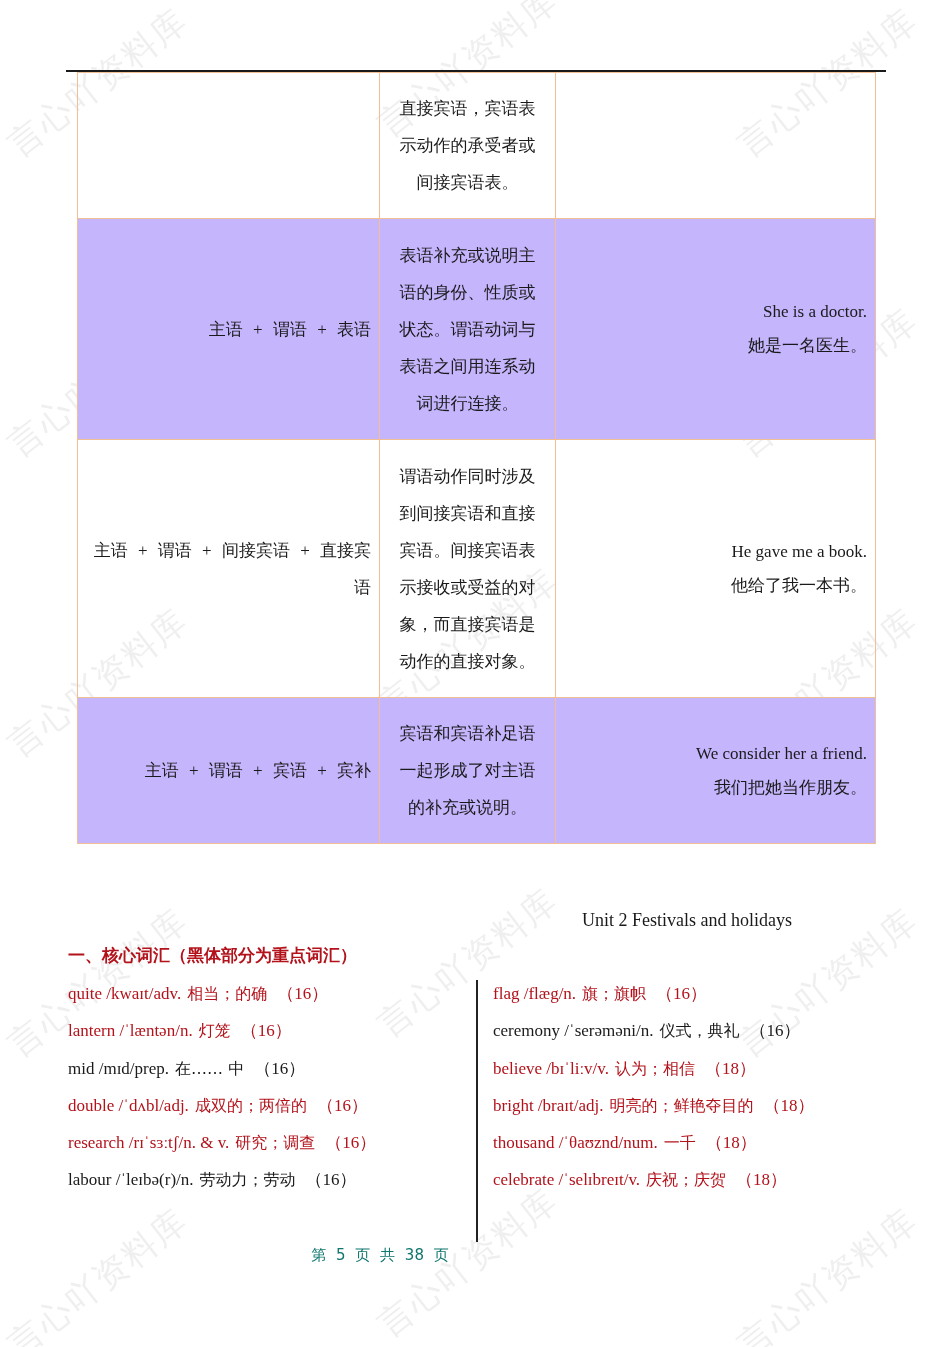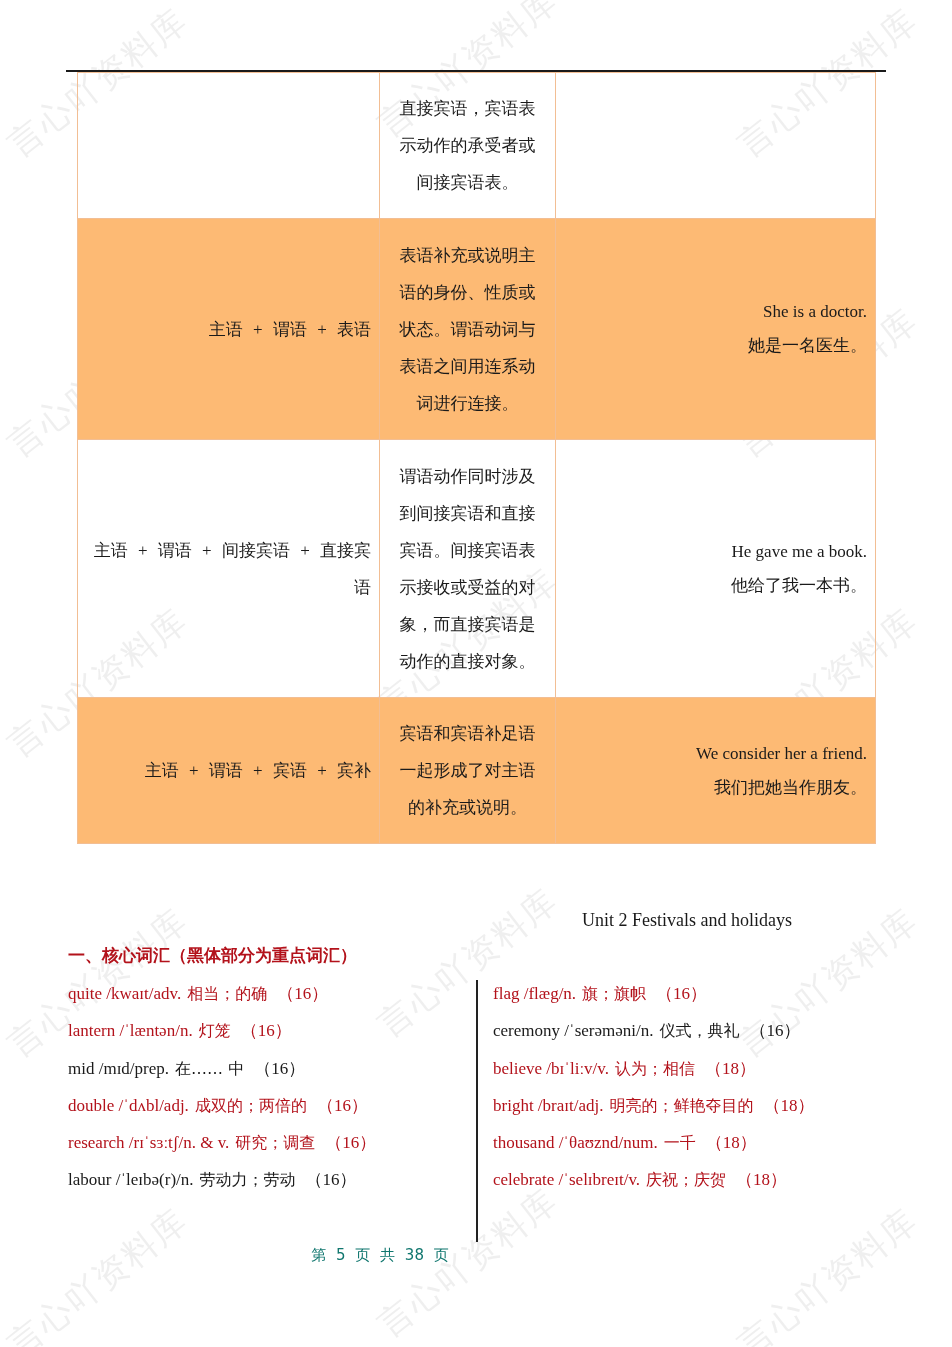--- a/index.html
+++ b/index.html
@@ -45,21 +45,21 @@
       border: 1.5px solid #F2BE94;
       text-align: right;
       vertical-align: middle;
       font-size: 17px;
       line-height: 37px;
       padding: 0 8px;
     }
     table.grammar col.c1 { width: 302px; }
     table.grammar col.c2 { width: 176px; }
     table.grammar col.c3 { width: 320px; }
-    table.grammar tr.alt td { background: #fdba74; }
+    table.grammar tr.alt td { background: #c4b5fd; }
     table.grammar td.desc { padding: 0 10px; text-align: justify; text-align-last: center; }
     table.grammar td.ex { line-height: 34px; }
     table.grammar td .pat { word-spacing: 6px; }
 
     .unit-title {
       position: absolute;
       left: 0; width: 792px; top: 910px;
       text-align: right;
       font-size: 18px;
       z-index: 1;

